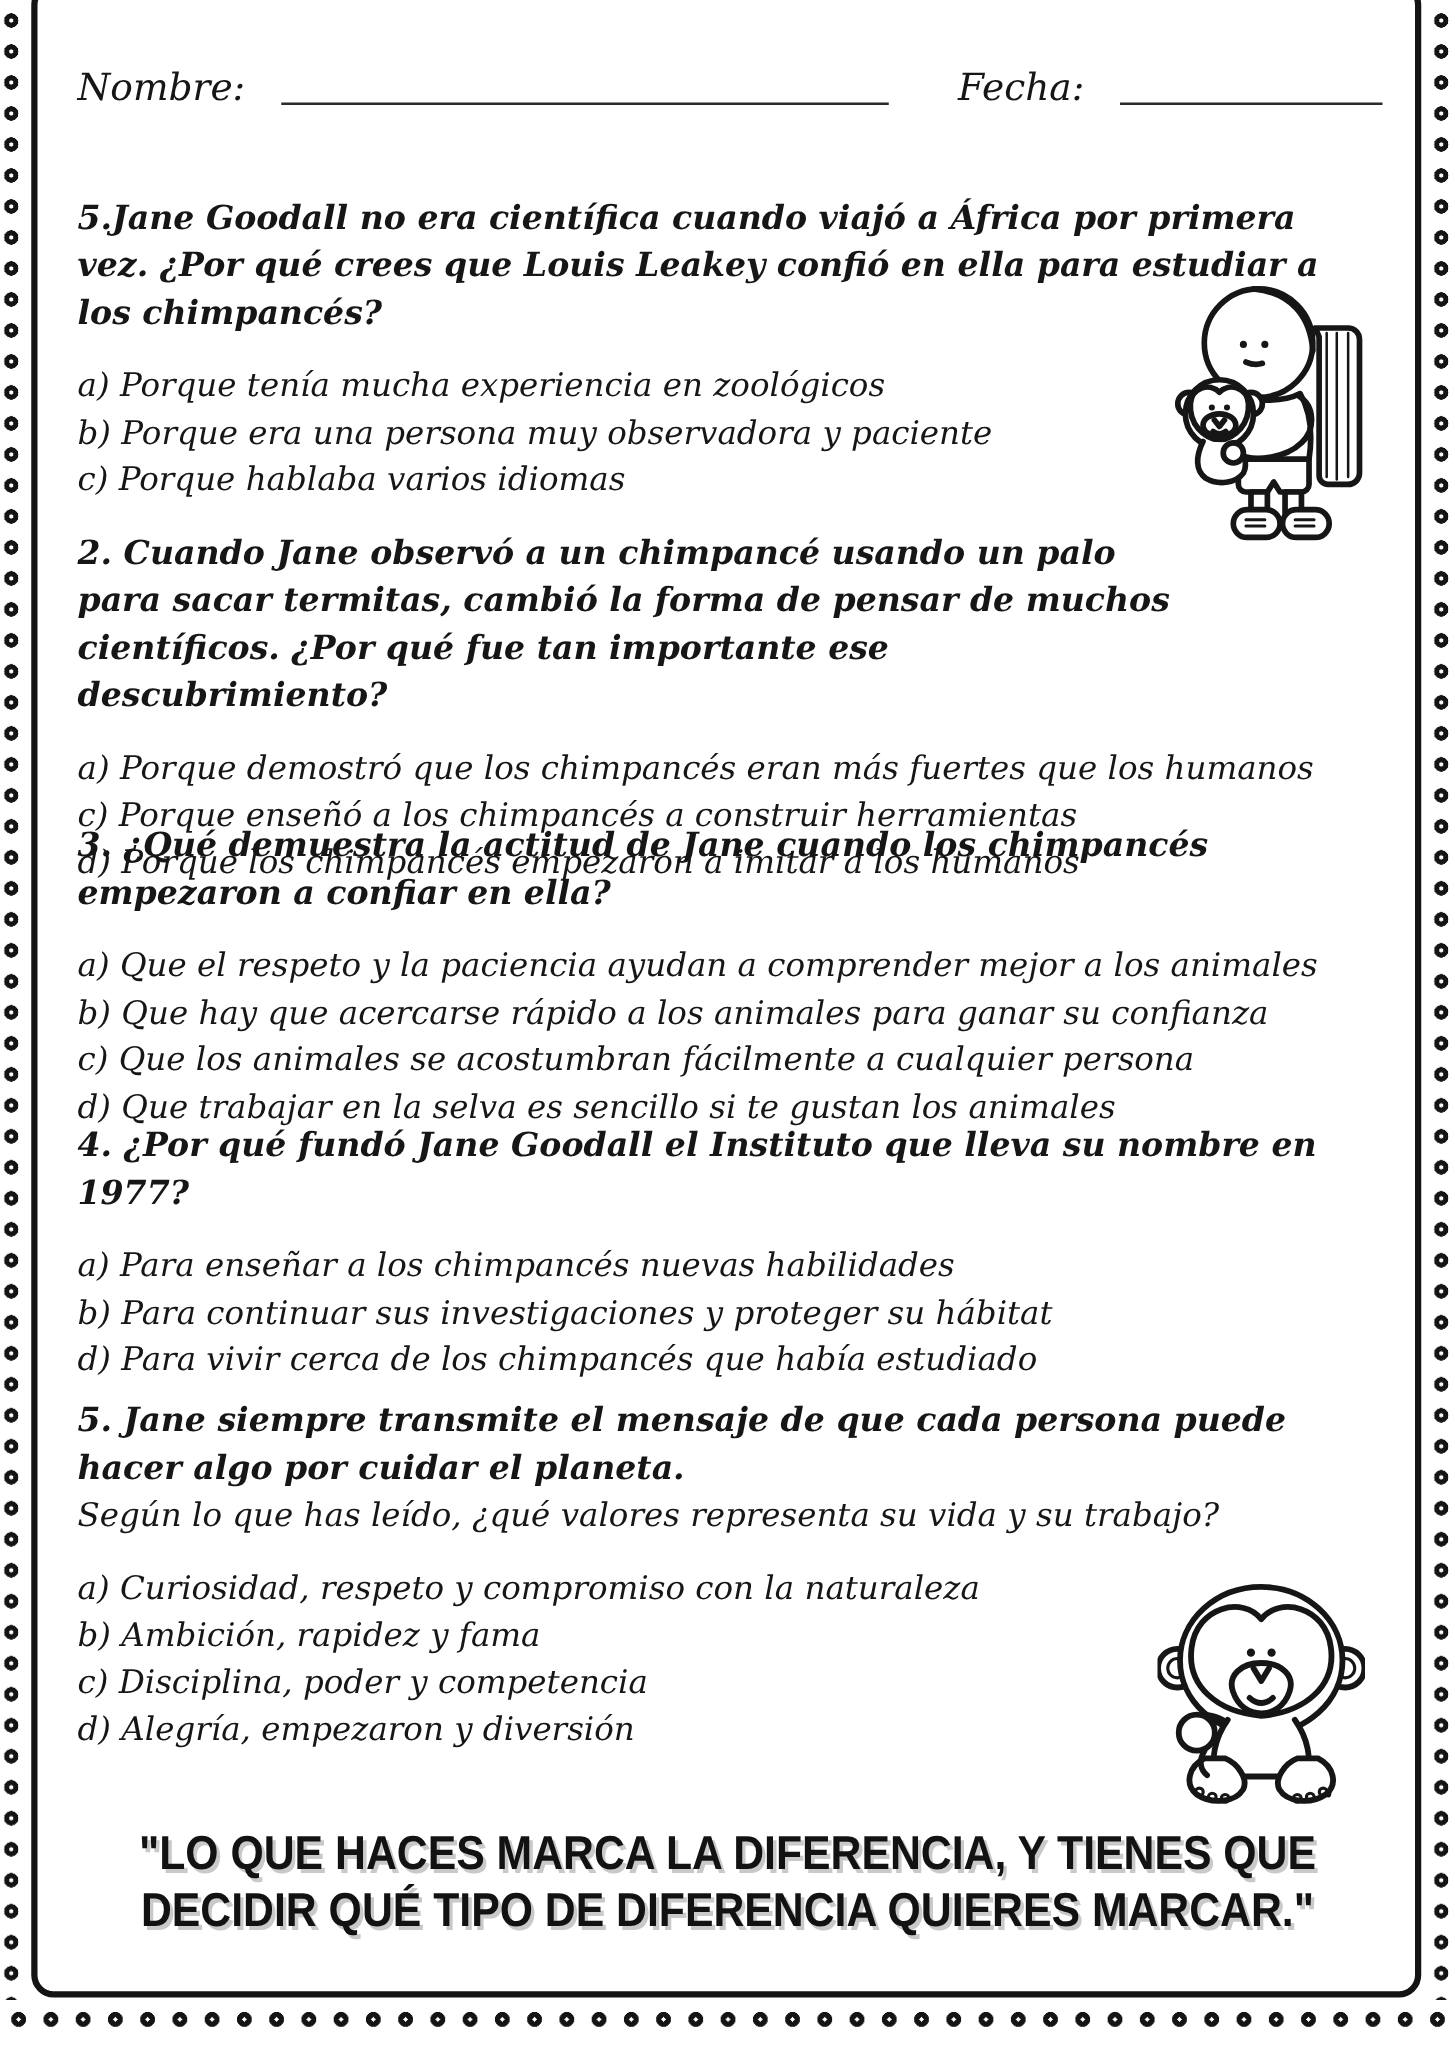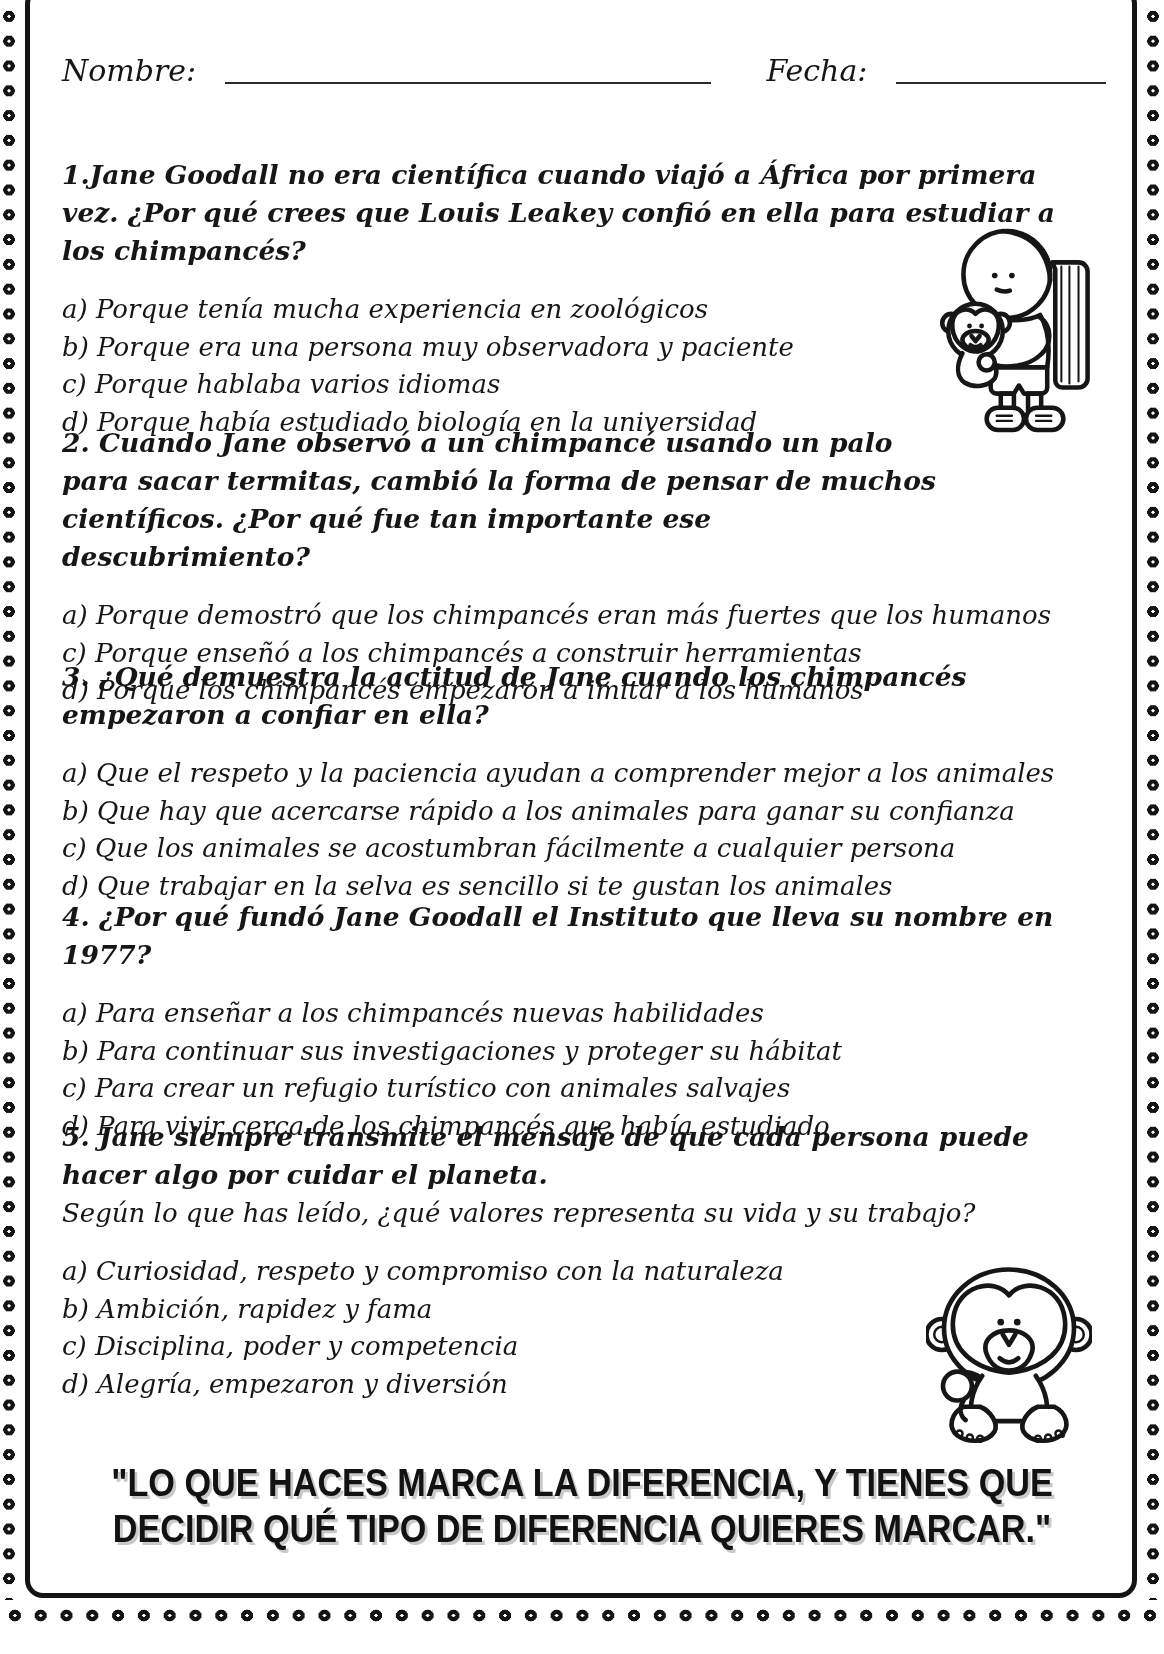--- a/index.html
+++ b/index.html
@@ -63,26 +63,25 @@
   <div class="frame"></div>
 
   <div class="header script">
     <span>Nombre:</span>
     <span class="blank name-blank"></span>
     <span class="fecha">Fecha:</span>
     <span class="blank date-blank"></span>
   </div>
 
   <section class="question q1 script">
-    <p class="heading">1.Jane Goodall no era científica cuando viajó a África por primera vez. ¿Por qué crees que Louis Leakey confió en ella para estudiar a los chimpancés?</p>
+    <p class="heading">5.Jane Goodall no era científica cuando viajó a África por primera vez. ¿Por qué crees que Louis Leakey confió en ella para estudiar a los chimpancés?</p>
     <div class="options">
       <p class="option">a) Porque tenía mucha experiencia en zoológicos</p>
       <p class="option">b) Porque era una persona muy observadora y paciente</p>
       <p class="option">c) Porque hablaba varios idiomas</p>
-      <p class="option">d) Porque había estudiado biología en la universidad</p>
     </div>
   </section>
 
   <section class="question q2 script">
     <p class="heading">2. Cuando Jane observó a un chimpancé usando un palo para sacar termitas, cambió la forma de pensar de muchos científicos. ¿Por qué fue tan importante ese descubrimiento?</p>
     <div class="options">
       <p class="option">a) Porque demostró que los chimpancés eran más fuertes que los humanos</p>
       <p class="option">c) Porque enseñó a los chimpancés a construir herramientas</p>
       <p class="option">d) Porque los chimpancés empezaron a imitar a los humanos</p>
     </div>
@@ -96,21 +95,20 @@
       <p class="option">c) Que los animales se acostumbran fácilmente a cualquier persona</p>
       <p class="option">d) Que trabajar en la selva es sencillo si te gustan los animales</p>
     </div>
   </section>
 
   <section class="question q4 script">
     <p class="heading">4. ¿Por qué fundó Jane Goodall el Instituto que lleva su nombre en 1977?</p>
     <div class="options">
       <p class="option">a) Para enseñar a los chimpancés nuevas habilidades</p>
       <p class="option">b) Para continuar sus investigaciones y proteger su hábitat</p>
-      <p class="option">c) Para crear un refugio turístico con animales salvajes</p>
       <p class="option">d) Para vivir cerca de los chimpancés que había estudiado</p>
     </div>
   </section>
 
   <section class="question q5 script">
     <p class="heading">5. Jane siempre transmite el mensaje de que cada persona puede hacer algo por cuidar el planeta.</p>
     <p class="subtext">Según lo que has leído, ¿qué valores representa su vida y su trabajo?</p>
     <div class="options">
       <p class="option">a) Curiosidad, respeto y compromiso con la naturaleza</p>
       <p class="option">b) Ambición, rapidez y fama</p>

